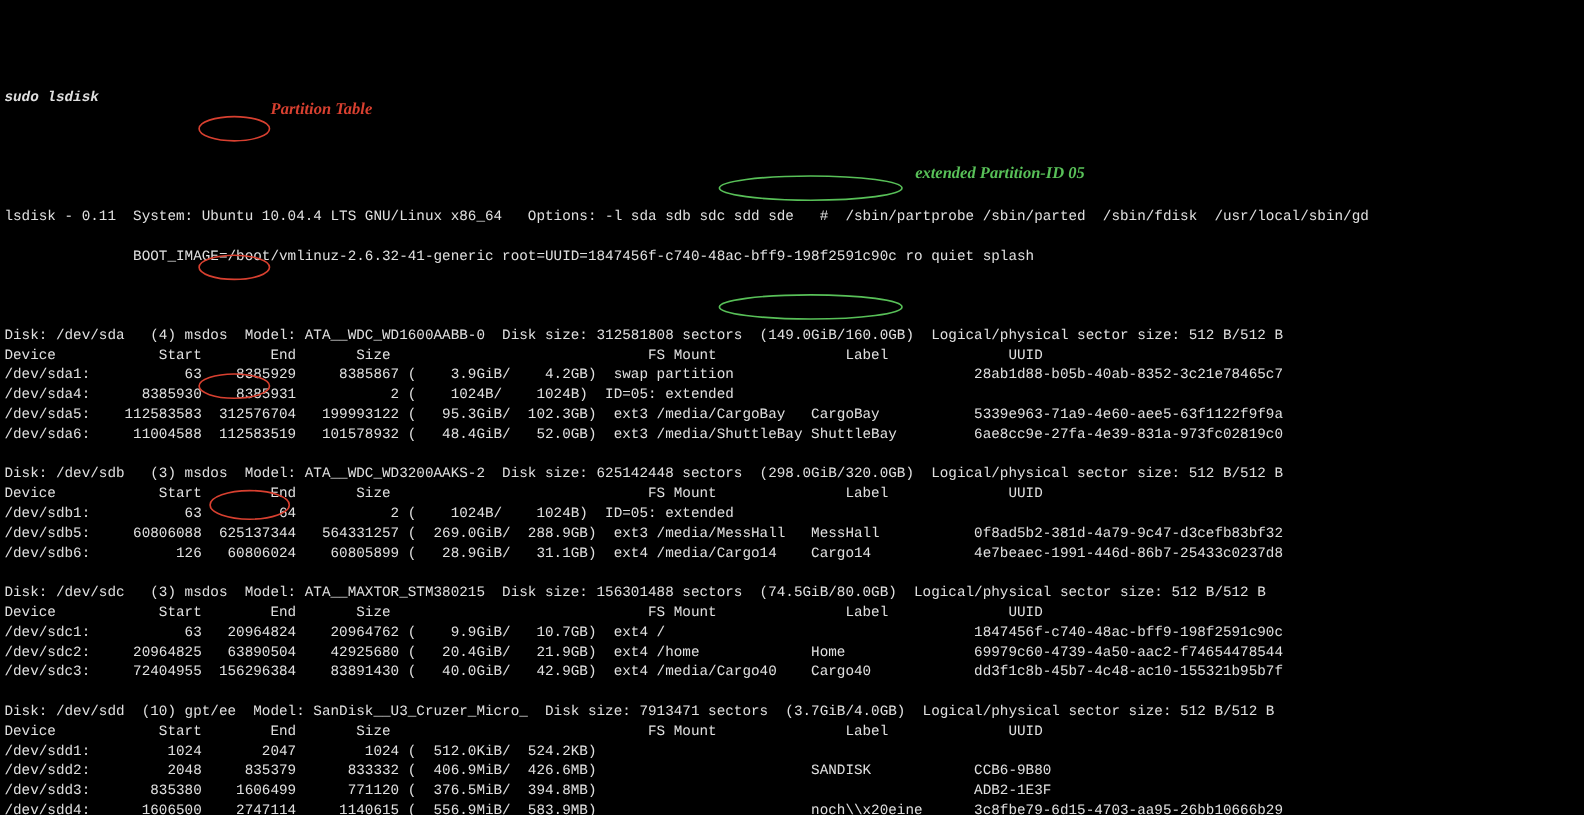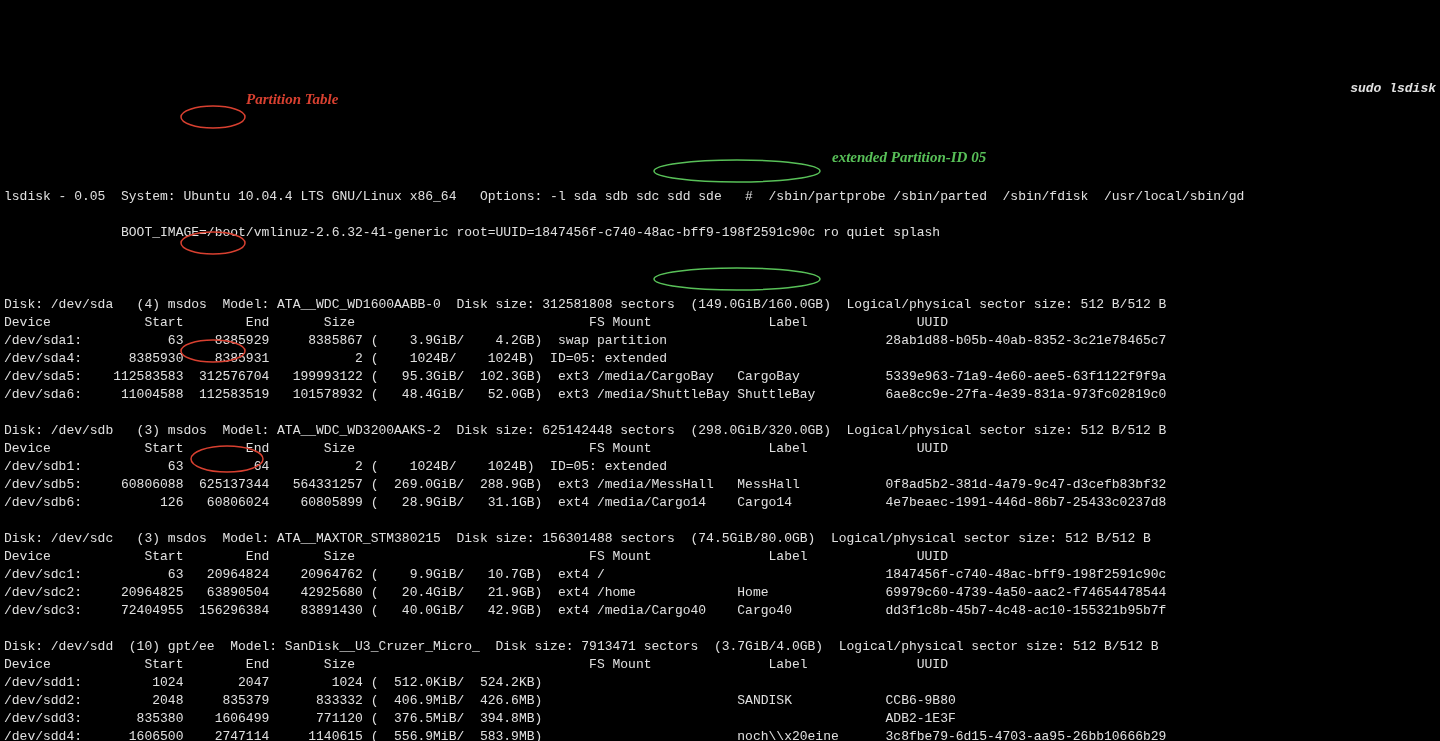--- a/index.html
+++ b/index.html
@@ -9,41 +9,41 @@
     font-family: "Courier New", monospace;
     font-size: 13px;
     line-height: 18px;
     padding: 8px 4px;
     white-space: pre;
     overflow: hidden;
     width: 1440px;
     height: 741px;
     position: relative;
   }
-  .cmd { font-style: italic; font-weight: bold; text-align: right; }
+  .cmd { font-style: italic; font-weight: bold; }
   .line { display: block; }
   svg.overlay {
     position: absolute;
     top: 0; left: 0;
     width: 1440px;
     height: 741px;
     pointer-events: none;
   }
   .anno-red { fill: #d84030; font-family: "Times New Roman", serif; font-style: italic; font-weight: bold; font-size: 15px; }
   .anno-green { fill: #58c058; font-family: "Times New Roman", serif; font-style: italic; font-weight: bold; font-size: 15px; }
 </style>
 </head>
 <body>
 
 
 
 <span class="line cmd">sudo lsdisk</span>
 <span class="line"> </span>
 <span class="line"> </span>
-<span class="line">lsdisk - 0.05  System: Ubuntu 10.04.4 LTS GNU/Linux x86_64   Options: -l sda sdb sdc sdd sde   #  /sbin/partprobe /sbin/parted  /sbin/fdisk  /usr/local/sbin/gd</span>
+<span class="line">lsdisk - 0.11  System: Ubuntu 10.04.4 LTS GNU/Linux x86_64   Options: -l sda sdb sdc sdd sde   #  /sbin/partprobe /sbin/parted  /sbin/fdisk  /usr/local/sbin/gd</span>
 <span class="line">               BOOT_IMAGE=/boot/vmlinuz-2.6.32-41-generic root=UUID=1847456f-c740-48ac-bff9-198f2591c90c ro quiet splash</span>
 <span class="line"> </span>
 <div id="disks"><span class="line">Disk: /dev/sda   (4) msdos  Model: ATA__WDC_WD1600AABB-0  Disk size: 312581808 sectors  (149.0GiB/160.0GB)  Logical/physical sector size: 512 B/512 B</span><span class="line">Device            Start        End       Size                              FS Mount               Label              UUID</span><span class="line">/dev/sda1:           63    8385929     8385867 (    3.9GiB/    4.2GB)  swap partition                            28ab1d88-b05b-40ab-8352-3c21e78465c7</span><span class="line">/dev/sda4:      8385930    8385931           2 (    1024B/    1024B)  ID=05: extended</span><span class="line">/dev/sda5:    112583583  312576704   199993122 (   95.3GiB/  102.3GB)  ext3 /media/CargoBay   CargoBay           5339e963-71a9-4e60-aee5-63f1122f9f9a</span><span class="line">/dev/sda6:     11004588  112583519   101578932 (   48.4GiB/   52.0GB)  ext3 /media/ShuttleBay ShuttleBay         6ae8cc9e-27fa-4e39-831a-973fc02819c0</span><span class="line"> </span><span class="line">Disk: /dev/sdb   (3) msdos  Model: ATA__WDC_WD3200AAKS-2  Disk size: 625142448 sectors  (298.0GiB/320.0GB)  Logical/physical sector size: 512 B/512 B</span><span class="line">Device            Start        End       Size                              FS Mount               Label              UUID</span><span class="line">/dev/sdb1:           63         64           2 (    1024B/    1024B)  ID=05: extended</span><span class="line">/dev/sdb5:     60806088  625137344   564331257 (  269.0GiB/  288.9GB)  ext3 /media/MessHall   MessHall           0f8ad5b2-381d-4a79-9c47-d3cefb83bf32</span><span class="line">/dev/sdb6:          126   60806024    60805899 (   28.9GiB/   31.1GB)  ext4 /media/Cargo14    Cargo14            4e7beaec-1991-446d-86b7-25433c0237d8</span><span class="line"> </span><span class="line">Disk: /dev/sdc   (3) msdos  Model: ATA__MAXTOR_STM380215  Disk size: 156301488 sectors  (74.5GiB/80.0GB)  Logical/physical sector size: 512 B/512 B</span><span class="line">Device            Start        End       Size                              FS Mount               Label              UUID</span><span class="line">/dev/sdc1:           63   20964824    20964762 (    9.9GiB/   10.7GB)  ext4 /                                    1847456f-c740-48ac-bff9-198f2591c90c</span><span class="line">/dev/sdc2:     20964825   63890504    42925680 (   20.4GiB/   21.9GB)  ext4 /home             Home               69979c60-4739-4a50-aac2-f74654478544</span><span class="line">/dev/sdc3:     72404955  156296384    83891430 (   40.0GiB/   42.9GB)  ext4 /media/Cargo40    Cargo40            dd3f1c8b-45b7-4c48-ac10-155321b95b7f</span><span class="line"> </span><span class="line">Disk: /dev/sdd  (10) gpt/ee  Model: SanDisk__U3_Cruzer_Micro_  Disk size: 7913471 sectors  (3.7GiB/4.0GB)  Logical/physical sector size: 512 B/512 B</span><span class="line">Device            Start        End       Size                              FS Mount               Label              UUID</span><span class="line">/dev/sdd1:         1024       2047        1024 (  512.0KiB/  524.2KB)</span><span class="line">/dev/sdd2:         2048     835379      833332 (  406.9MiB/  426.6MB)                         SANDISK            CCB6-9B80</span><span class="line">/dev/sdd3:       835380    1606499      771120 (  376.5MiB/  394.8MB)                                            ADB2-1E3F</span><span class="line">/dev/sdd4:      1606500    2747114     1140615 (  556.9MiB/  583.9MB)                         noch\\x20eine      3c8fbe79-6d15-4703-aa95-26bb10666b29</span></div>
 
 <svg class="overlay">
 
   <ellipse cx="213" cy="117" rx="32" ry="11" fill="none" stroke="#d84030" stroke-width="1.5"></ellipse>
   <ellipse cx="213" cy="243" rx="32" ry="11" fill="none" stroke="#d84030" stroke-width="1.5"></ellipse>
   <ellipse cx="213" cy="351" rx="32" ry="11" fill="none" stroke="#d84030" stroke-width="1.5"></ellipse>
   <ellipse cx="227" cy="459" rx="36" ry="13" fill="none" stroke="#d84030" stroke-width="1.5"></ellipse>

